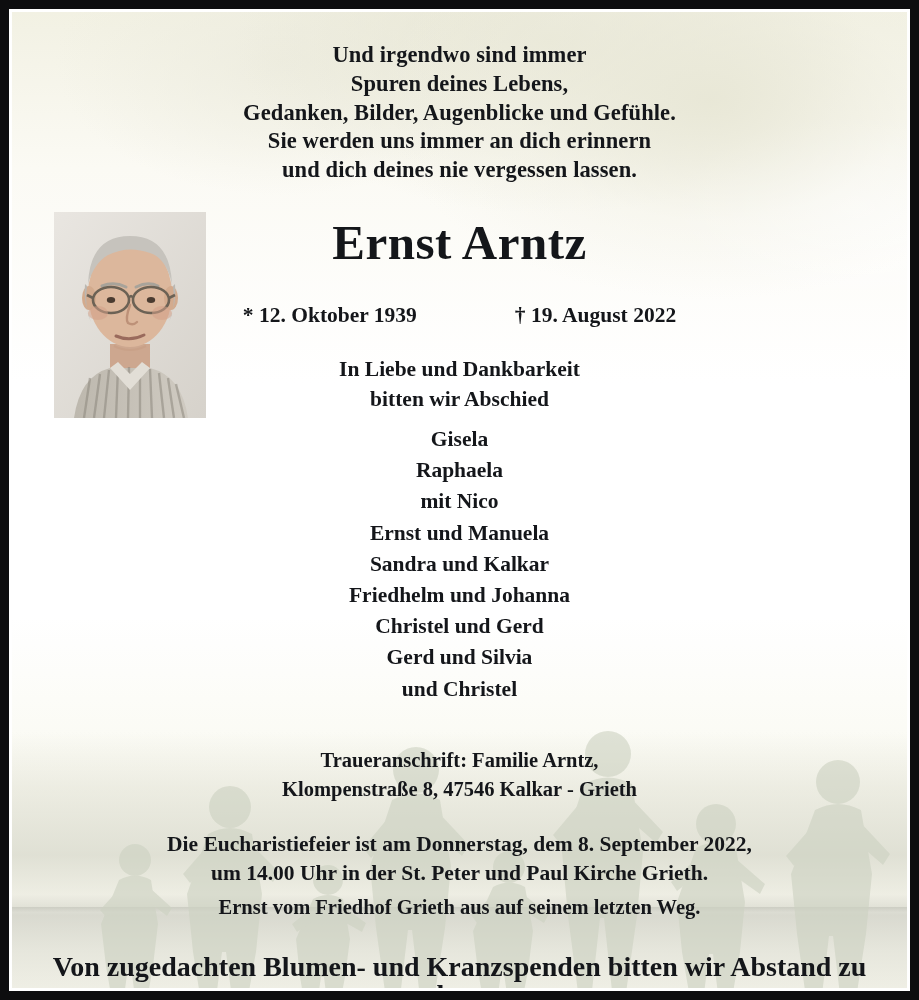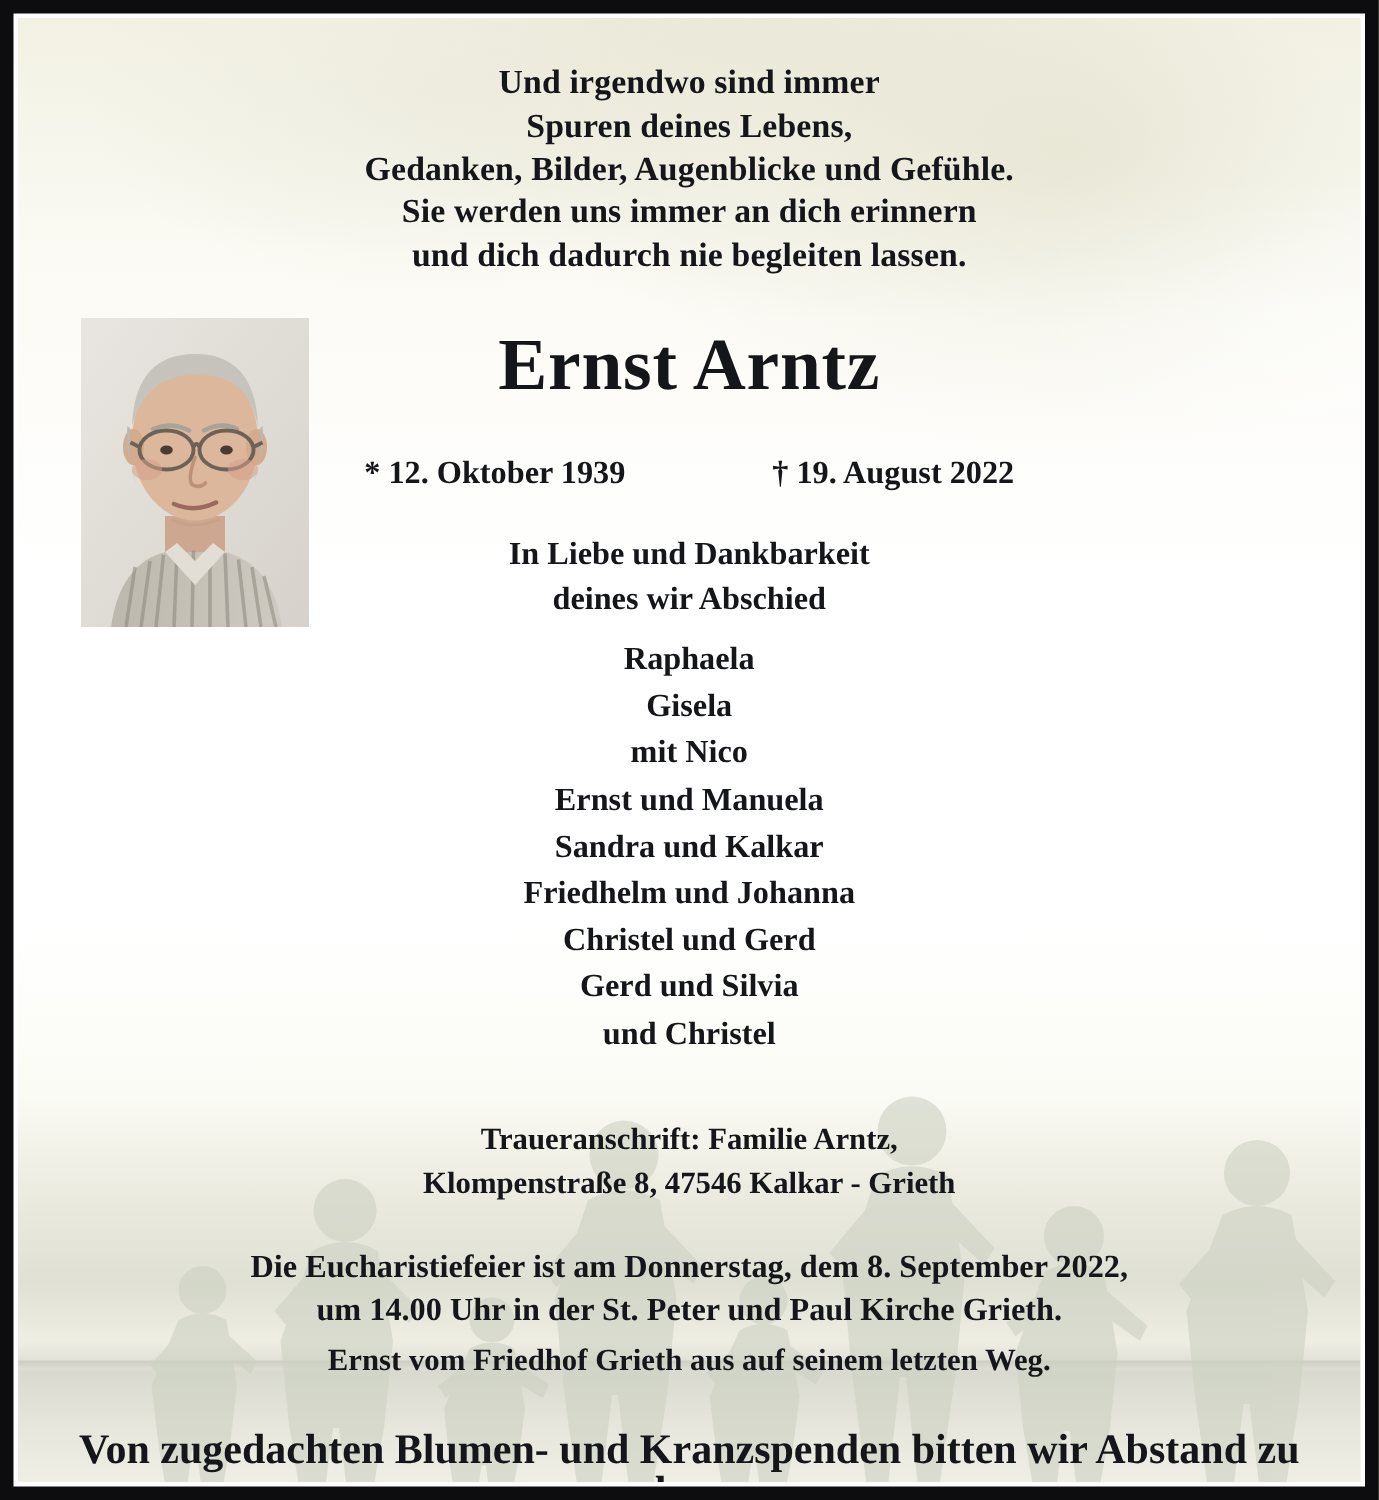--- a/index.html
+++ b/index.html
@@ -334,37 +334,37 @@
         </svg>
       </div>
 
       <div class="content">
 
         <div class="poem tcenter">
           <span class="line">Und irgendwo sind immer</span>
           <span class="line">Spuren deines Lebens,</span>
           <span class="line">Gedanken, Bilder, Augenblicke und Gefühle.</span>
           <span class="line">Sie werden uns immer an dich erinnern</span>
-          <span class="line">und dich dadurch nie begleiten lassen.</span>
+          <span class="line">und dich deines nie vergessen lassen.</span>
         </div>
 
         <div class="name tcenter">Ernst Arntz</div>
 
         <div class="dates tcenter">
           <span class="d-born">* 12. Oktober 1939</span><span class="d-gap"></span><span class="d-died">† 19. August 2022</span>
         </div>
 
         <div class="farewell tcenter">
           <span class="line">In Liebe und Dankbarkeit</span>
-          <span class="line">deines wir Abschied</span>
+          <span class="line">bitten wir Abschied</span>
         </div>
 
         <div class="mourners tcenter">
+          <span class="line">Gisela</span>
           <span class="line">Raphaela</span>
-          <span class="line">Gisela</span>
           <span class="line">mit Nico</span>
           <span class="line">Ernst und Manuela</span>
           <span class="line">Sandra und Kalkar</span>
           <span class="line">Friedhelm und Johanna</span>
           <span class="line">Christel und Gerd</span>
           <span class="line">Gerd und Silvia</span>
           <span class="line">und Christel</span>
         </div>
 
         <div class="info-a tcenter">

